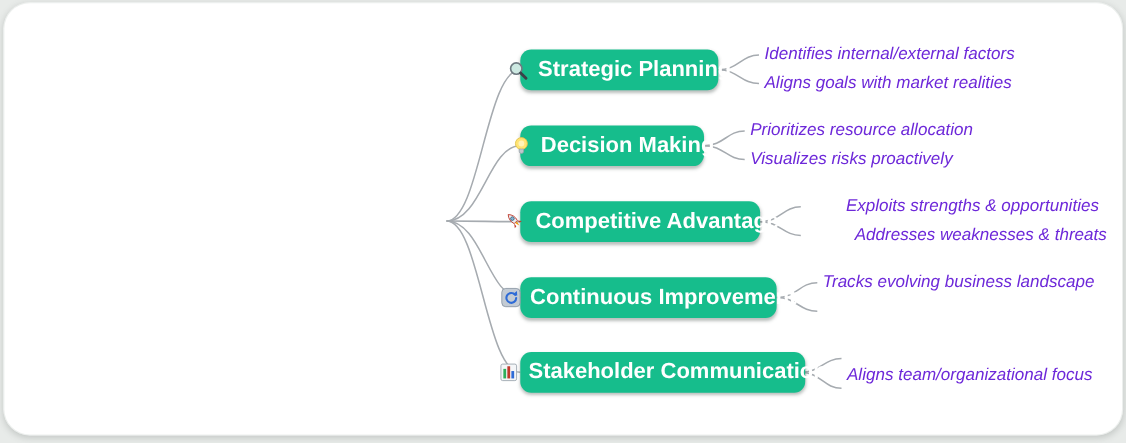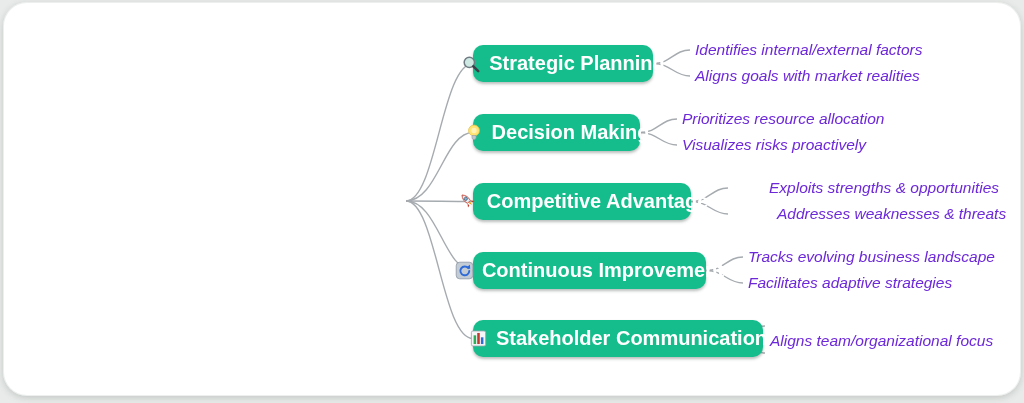--- a/index.html
+++ b/index.html
@@ -26,21 +26,21 @@
     left:20px;top:176px;width:383px;height:46px;
     background:#0F9E66;font-size:22px;font-weight:600;gap:11px;
   }
   .topic{
     background:#16BD8C;height:37px;font-size:20px;font-weight:600;padding:0 8px;
   }
   .t0{left:470px;top:43px;width:180px;}
   .t1{left:470px;top:112px;width:167px;align-items:center;}
   .t2{left:470px;top:181px;width:218px;padding-left:10px;}
   .t3{left:470px;top:250px;width:233px;}
-  .t4{left:470px;top:318px;width:290px;}
+  .t4{left:470px;top:318px;width:259px;}
   .leaf{
     position:absolute;height:22px;line-height:22px;white-space:nowrap;
     color:#6d28d9;font-size:15.5px;font-weight:500;cursor:pointer;font-style:italic;
   }
   .l0a{left:692px;top:37px;}  .l0b{left:692px;top:63px;}
   .l1a{left:679px;top:106px;} .l1b{left:679px;top:132px;}
   .l2a{left:766px;top:175px;} .l2b{left:730px;top:201px;margin-left:44px;}
   .l3a{left:745px;top:244px;} .l3b{left:745px;top:270px;}
   .l4a{left:767px;top:313px;} .l4b{left:767px;top:328px;}
   .icon{display:inline-flex;flex:0 0 auto;}
@@ -134,16 +134,15 @@
     <span>Stakeholder Communication</span>
   </div>
 
   <div class="leaf l0a">Identifies internal/external factors</div>
   <div class="leaf l0b">Aligns goals with market realities</div>
   <div class="leaf l1a">Prioritizes resource allocation</div>
   <div class="leaf l1b">Visualizes risks proactively</div>
   <div class="leaf l2a">Exploits strengths &amp; opportunities</div>
   <div class="leaf l2b">Addresses weaknesses &amp; threats</div>
   <div class="leaf l3a">Tracks evolving business landscape</div>
-  <div class="leaf l3b">Facilitates adaptive strategies</div>
   <div class="leaf l4b">Aligns team/organizational focus</div>
 
 </div>
 
 </body></html>

